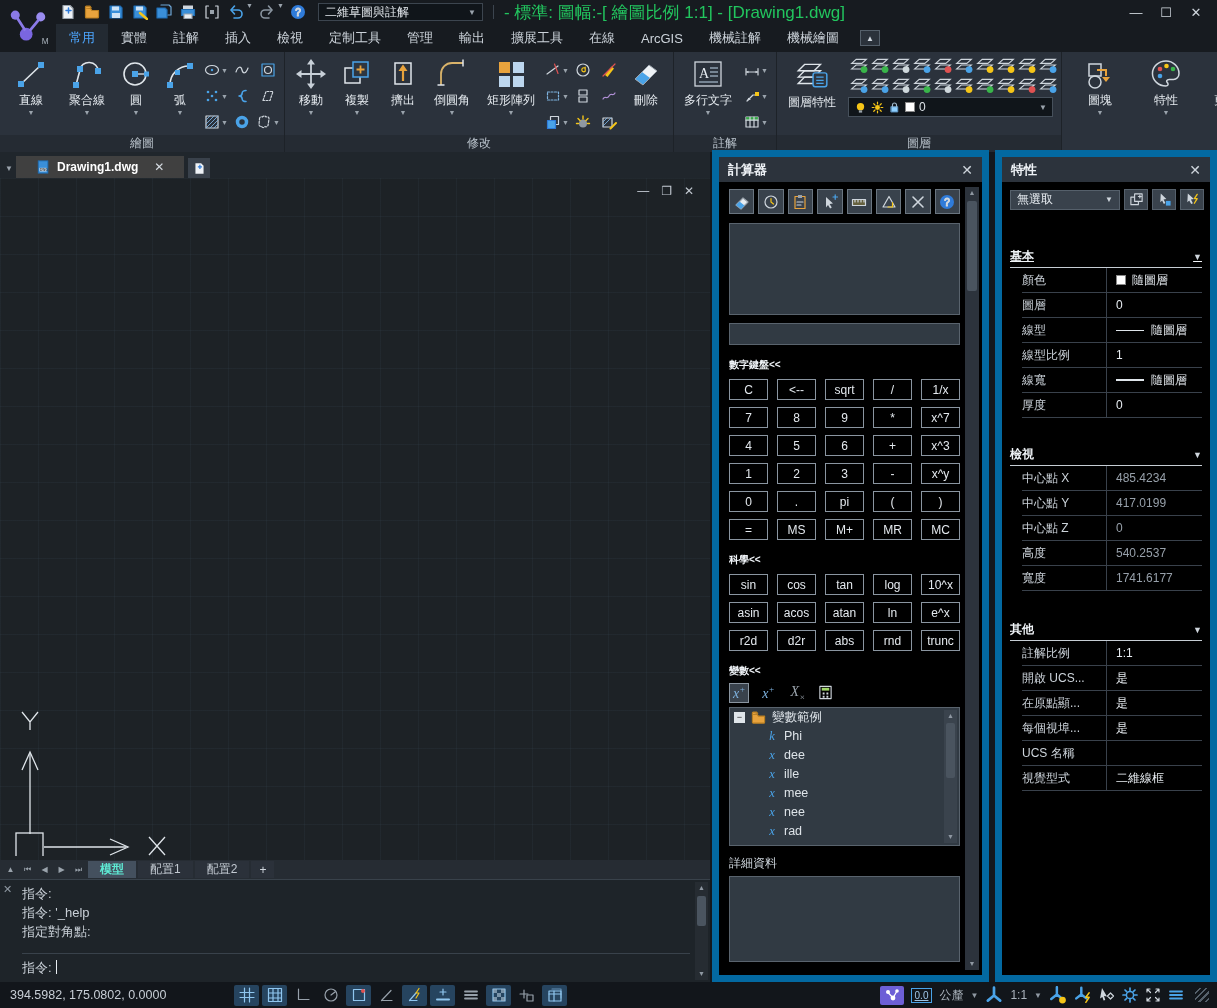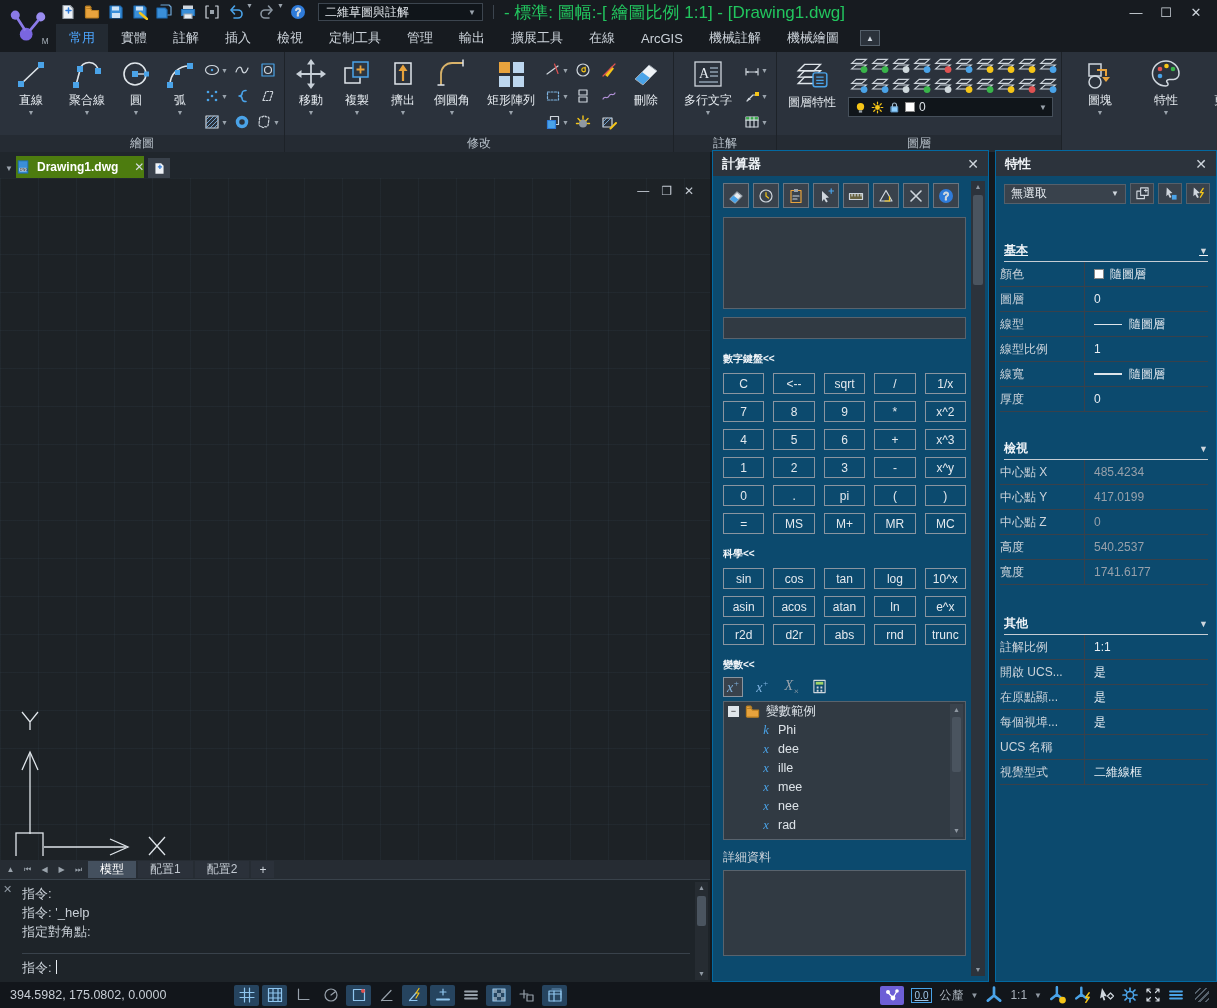--- a/index.html
+++ b/index.html
@@ -36,45 +36,45 @@
 .sic{display:inline-flex}
 #layer-right{display:flex;flex-direction:column;margin-left:4px}
 #layer-tools{display:grid;grid-template-columns:repeat(10,21px);grid-auto-rows:20px;justify-items:center;align-items:center}
 #layer-combo{height:20px;margin-top:2px;background:#10151a;border:1px solid #46505b;display:flex;align-items:center;gap:4px;padding:0 5px;width:205px}
 #layer-combo .arr{margin-left:auto;font-size:8px;color:#9aa3ac}
 #rib-right{display:flex;gap:10px;padding:3px 8px 0 10px}
 
 #draw-col{position:absolute;left:0;top:152px;width:710px;height:830px;display:flex;flex-direction:column;background:#20262c}
 #doc-tabbar{height:26px;display:flex;align-items:flex-end;background:#20262c;padding-left:2px}
 #doc-menu{width:14px;height:20px;color:#9aa3ac;font-size:8px;display:flex;align-items:center;justify-content:center}
-#doc-tab{height:22px;background:#4d7c0f;display:flex;align-items:center;gap:6px;padding:0 0;color:#fff;font-weight:bold;font-size:12px}
+#doc-tab{height:22px;background:#404040;display:flex;align-items:center;gap:6px;padding:0 20px;color:#fff;font-weight:bold;font-size:12px}
 #doc-tab .x{color:#d7dde3;font-weight:normal;font-size:12px;margin-left:10px}
 #doc-new{width:22px;height:20px;margin-left:4px;background:#39414b;display:flex;align-items:center;justify-content:center}
 #canvas{flex:1;position:relative;background-color:#1d2226;background-image:linear-gradient(rgba(125,160,190,.055) 1px,transparent 1px),linear-gradient(90deg,rgba(125,160,190,.055) 1px,transparent 1px);background-size:38px 38px;overflow:hidden}
 #doc-winctrl{position:absolute;top:6px;right:16px;display:flex;gap:12px;color:#c3cad2;font-size:12px}
 #ucs{position:absolute;left:6px;bottom:4px}
 
 #layout-tabbar{height:19px;background:#262c33;display:flex;align-items:center;gap:2px;padding-left:3px;font-size:12px}
 .lt-nav{width:15px;height:15px;display:flex;align-items:center;justify-content:center;color:#9aa3ac;font-size:8px}
 .ltab{height:17px;padding:0 12px;display:flex;align-items:center;background:#2b313a;color:#c3cad2}
-.ltab.active{background:#44505e;color:#ffffff;font-weight:normal}
+.ltab.active{background:#44505e;color:#5eead4;font-weight:bold}
 .ltab.plus{padding:0 8px;color:#cfd6dd}
 
 #cmd{height:103px;background:#1e2429;border-top:1px solid #39424b;position:relative;font-size:13px;color:#c8cfd6}
 #cmd-close{position:absolute;left:3px;top:3px;color:#8f98a2;font-size:11px}
 #cmd-lines{position:absolute;left:22px;top:4px;right:20px}
 #cmd-lines div{line-height:19px;white-space:pre}
 #cmd-prompt{position:absolute;left:22px;bottom:6px;right:20px;border-top:1px solid #39424b;padding-top:6px;line-height:16px}
 .caret{display:inline-block;width:1.5px;height:14px;background:#e8edf2;margin-left:4px;vertical-align:-2px;animation:blink 1s steps(1) infinite}
 @keyframes blink{50%{opacity:0}}
 .vscroll{position:absolute;right:2px;top:2px;bottom:2px;width:13px;background:#262c32}
 .vscroll .a{position:absolute;left:0;width:13px;height:12px;color:#8f98a2;font-size:7px;text-align:center;line-height:12px}
 .vscroll .thumb{position:absolute;left:2px;width:9px;background:#4a545f;border-radius:2px}
 
-.palette{position:absolute;top:150px;height:832px;background:#0c4a6e;border:1px solid #0369a1}
+.palette{position:absolute;top:150px;height:832px;background:#000000;border:7px solid #0369a1}
 #calc{left:712px;width:277px}
 #props{left:995px;width:222px}
 .pal-header{height:25px;display:flex;align-items:center;padding:0 9px;color:#eef2f6;font-weight:bold;font-size:13px;background:#2c333c}
 .pal-header .x{margin-left:auto;font-weight:normal;color:#cfd6dd;font-size:14px}
 
 #calc-body{position:absolute;left:10px;right:22px;top:25px;bottom:0;overflow:hidden}
 #calc-tools{display:flex;gap:4px;margin-top:7px}
 .ct-btn{width:26px;height:25px;border:1px solid #6a7580;display:flex;align-items:center;justify-content:center;background:#39424c}
 #calc-hist{height:92px;margin-top:9px;border:1px solid #59636d;background:#313a43}
 #calc-input{height:22px;margin-top:8px;border:1px solid #59636d;background:#313a43}
@@ -94,21 +94,21 @@
 #calc-scroll .a{position:absolute;width:14px;height:12px;color:#8f98a2;font-size:7px;text-align:center;line-height:12px}
 #calc-scroll .thumb{position:absolute;left:2px;width:10px;height:90px;top:14px;background:#4a545f;border-radius:2px}
 
 #props-body{position:absolute;left:0;right:0;top:25px;bottom:0;overflow:hidden}
 #props-selrow{display:flex;align-items:center;gap:4px;padding:7px 6px 0 8px}
 #props-sel{flex:1;height:20px;border:1px solid #55606b;background:#39424c;display:flex;align-items:center;padding:0 6px;color:#e8edf2}
 #props-sel .arr{margin-left:auto;font-size:8px;color:#cfd6dd}
 .pi-btn{width:24px;height:21px;border:1px solid #55606b;background:#39424c;display:flex;align-items:center;justify-content:center}
 .psec{display:flex;align-items:center;height:22px;margin:0 8px;border-bottom:1px solid #c6cdd4;color:#f0f4f8;font-weight:bold}
 .psec .arr{margin-left:auto;font-size:9px;color:#cfd6dd}
-.prow{display:flex;height:25px;align-items:stretch;border-bottom:1px solid #39414b;margin:0 8px 0 4px}
+.prow{display:flex;height:25px;align-items:stretch;border-bottom:1px solid #39414b;margin:0 8px 0 20px}
 .plabel{width:85px;display:flex;align-items:center;color:#ccd3da;border-right:1px solid #39414b;white-space:nowrap;overflow:hidden}
 .pval{flex:1;display:flex;align-items:center;padding-left:9px;color:#e8edf2;white-space:nowrap;overflow:hidden}
 .pval.ro{color:#97a0aa}
 .swatch{display:inline-block;width:10px;height:10px;background:#fff;border:1px solid #888;margin-right:6px}
 .ltline{display:inline-block;width:28px;border-top:1.4px solid #dfe5ea;margin-right:7px}
 .ltline.thick{border-top-width:2.5px}
 
 #status{position:absolute;left:0;bottom:0;width:100%;height:26px;background:#12161b;display:flex;align-items:center;padding:0 6px;gap:3px}
 #coords{width:225px;color:#c7ced5;font-size:12.5px;padding-left:4px}
 .stg{width:25px;height:21px;display:flex;align-items:center;justify-content:center;border-radius:2px}
@@ -880,21 +880,21 @@
       <div class="kgrid" id="numpad">
           <div class="cbtn">C</div>
           <div class="cbtn">&lt;--</div>
           <div class="cbtn">sqrt</div>
           <div class="cbtn">/</div>
           <div class="cbtn">1/x</div>
           <div class="cbtn">7</div>
           <div class="cbtn">8</div>
           <div class="cbtn">9</div>
           <div class="cbtn">*</div>
-          <div class="cbtn">x^2</div>
+          <div class="cbtn">x^7</div>
           <div class="cbtn">4</div>
           <div class="cbtn">5</div>
           <div class="cbtn">6</div>
           <div class="cbtn">+</div>
           <div class="cbtn">x^3</div>
           <div class="cbtn">1</div>
           <div class="cbtn">2</div>
           <div class="cbtn">3</div>
           <div class="cbtn">-</div>
           <div class="cbtn">x^y</div>

